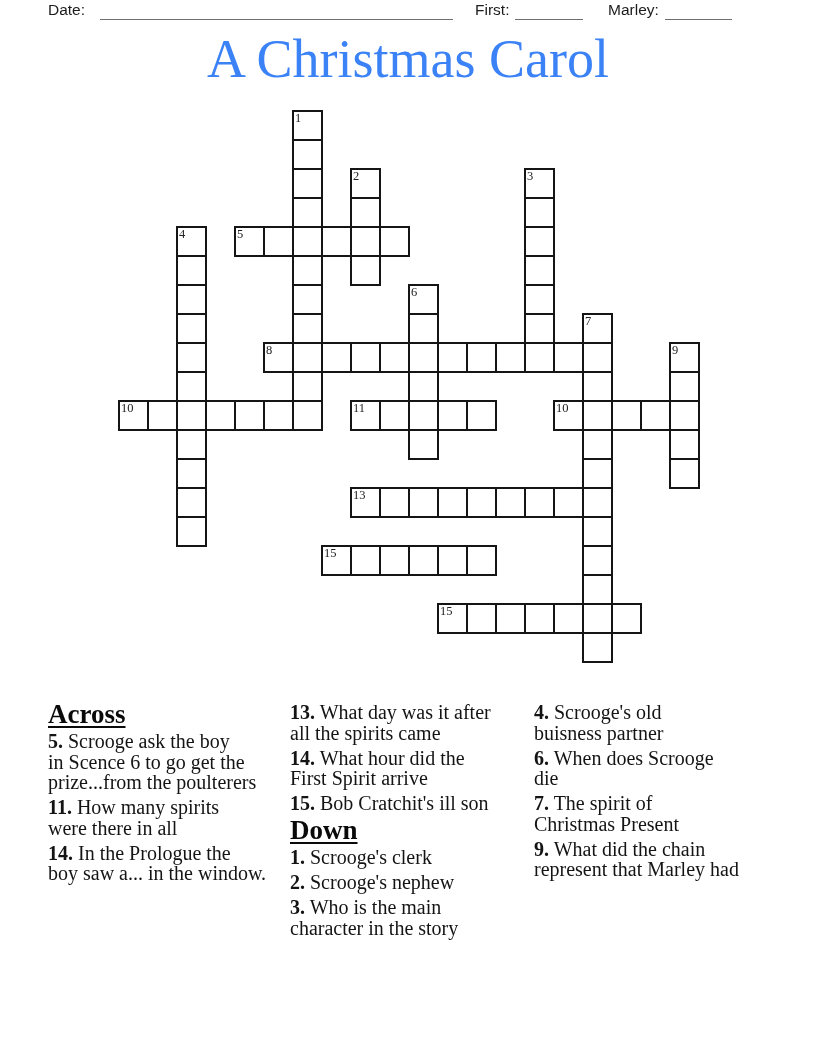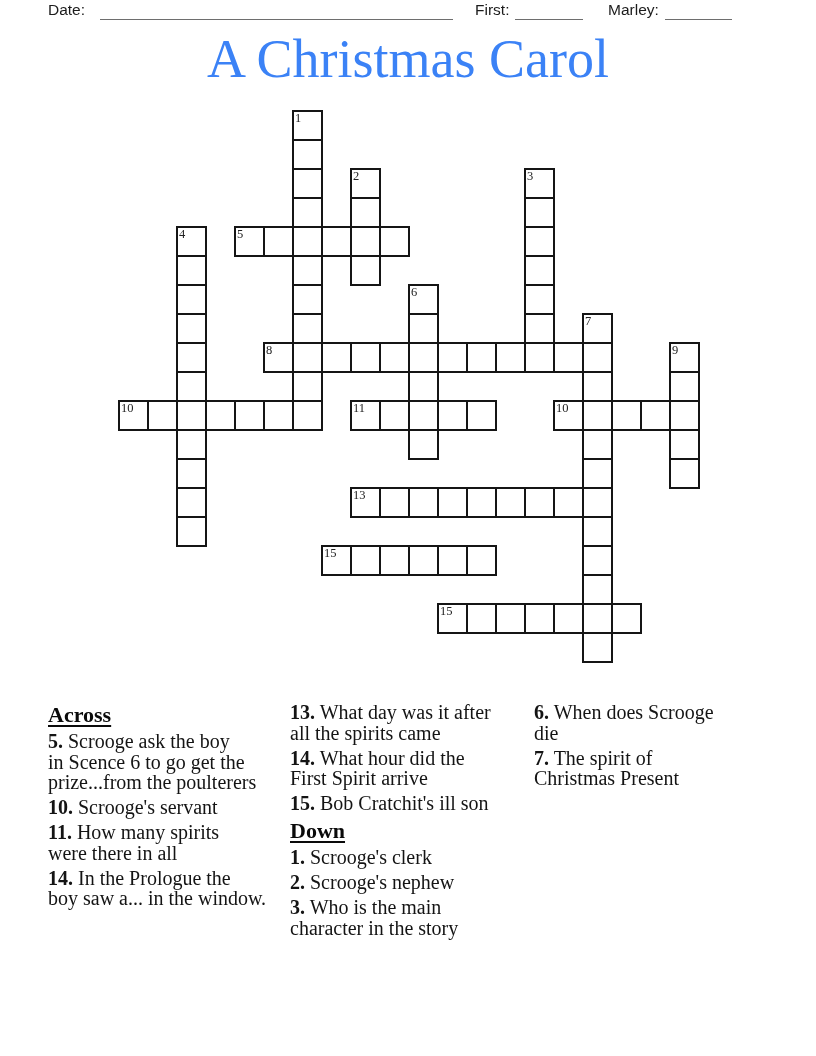--- a/index.html
+++ b/index.html
@@ -64,21 +64,21 @@
   
   .clue-col {
     position: absolute;
     top: 702px;
     white-space: nowrap;
   }
   #clue-col-0 { left: 48px; }
   #clue-col-1 { left: 290px; }
   #clue-col-2 { left: 534px; }
   .clue-head {
-    font-size: 22px;
+    font-size: 27px;
     line-height: 25px;
     font-weight: bold;
     text-decoration: underline;
     text-decoration-thickness: 2px;
     text-underline-offset: 3px;
     margin-bottom: 4px;
     color: #0a0a0a;
   }
   .clue {
     font-size: 20px;
@@ -229,29 +229,30 @@
     <div class="cell" style="left: 348px; top: 493px;"></div>
     <div class="cell" style="left: 377px; top: 493px;"></div>
     <div class="cell" style="left: 406px; top: 493px;"></div>
     <div class="cell" style="left: 435px; top: 493px;"></div>
     <div class="cell" style="left: 493px; top: 493px;"></div>
   </div>
 
 <div class="clue-col" id="clue-col-0">
     <div class="clue-head">Across</div>
     <div class="clue"><span class="cnum">5.</span> Scrooge ask the boy<br>in Scence 6 to go get the<br>prize...from the poulterers</div>
-    <div class="clue"><span class="cnum">10.</span> Scrooge's servant</div>
     <div class="clue"><span class="cnum">11.</span> How many spirits<br>were there in all</div>
     <div class="clue"><span class="cnum">14.</span> In the Prologue the<br>boy saw a... in the window.</div>
   </div>
 <div class="clue-col" id="clue-col-1">
     <div class="clue"><span class="cnum">13.</span> What day was it after<br>all the spirits came</div>
     <div class="clue"><span class="cnum">14.</span> What hour did the<br>First Spirit arrive</div>
     <div class="clue"><span class="cnum">15.</span> Bob Cratchit's ill son</div>
     <div class="clue-head">Down</div>
     <div class="clue"><span class="cnum">1.</span> Scrooge's clerk</div>
     <div class="clue"><span class="cnum">2.</span> Scrooge's nephew</div>
     <div class="clue"><span class="cnum">3.</span> Who is the main<br>character in the story</div>
   </div>
 <div class="clue-col" id="clue-col-2">
+    <div class="clue"><span class="cnum">4.</span> Scrooge's old<br>buisness partner</div>
     <div class="clue"><span class="cnum">6.</span> When does Scrooge<br>die</div>
     <div class="clue"><span class="cnum">7.</span> The spirit of<br>Christmas Present</div>
+    <div class="clue"><span class="cnum">9.</span> What did the chain<br>represent that Marley had</div>
   </div>
 
 </body></html>

